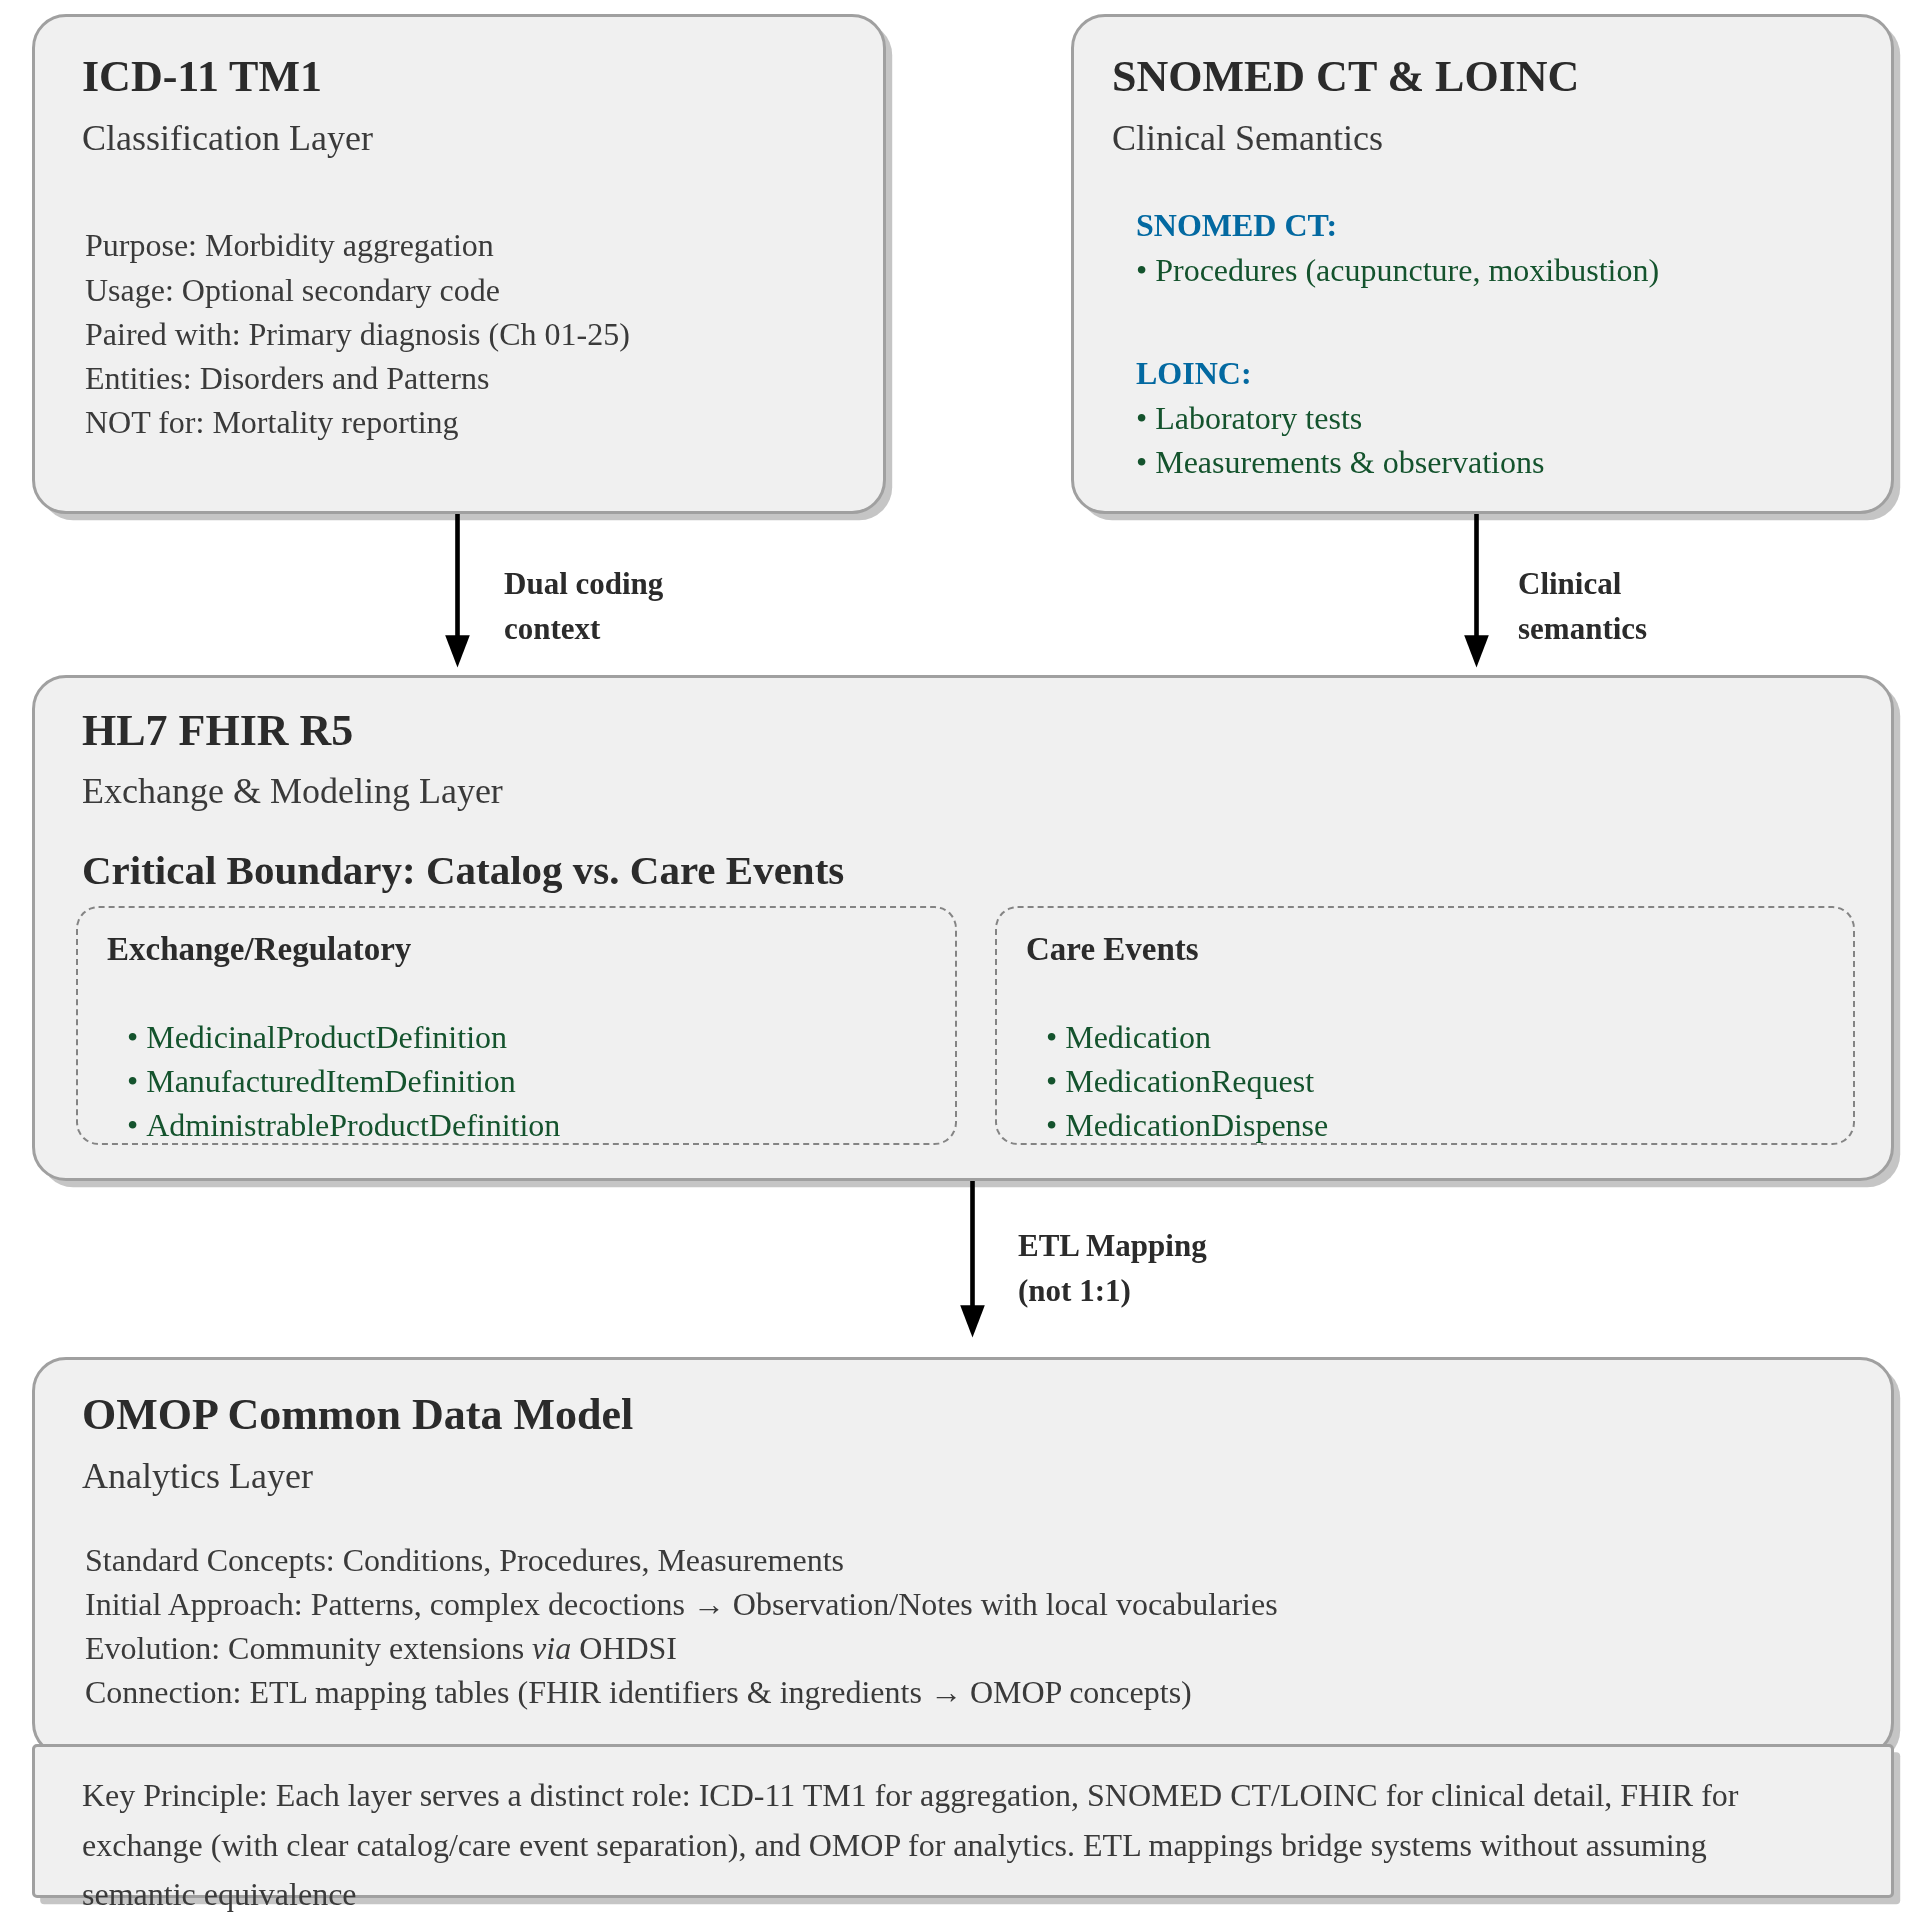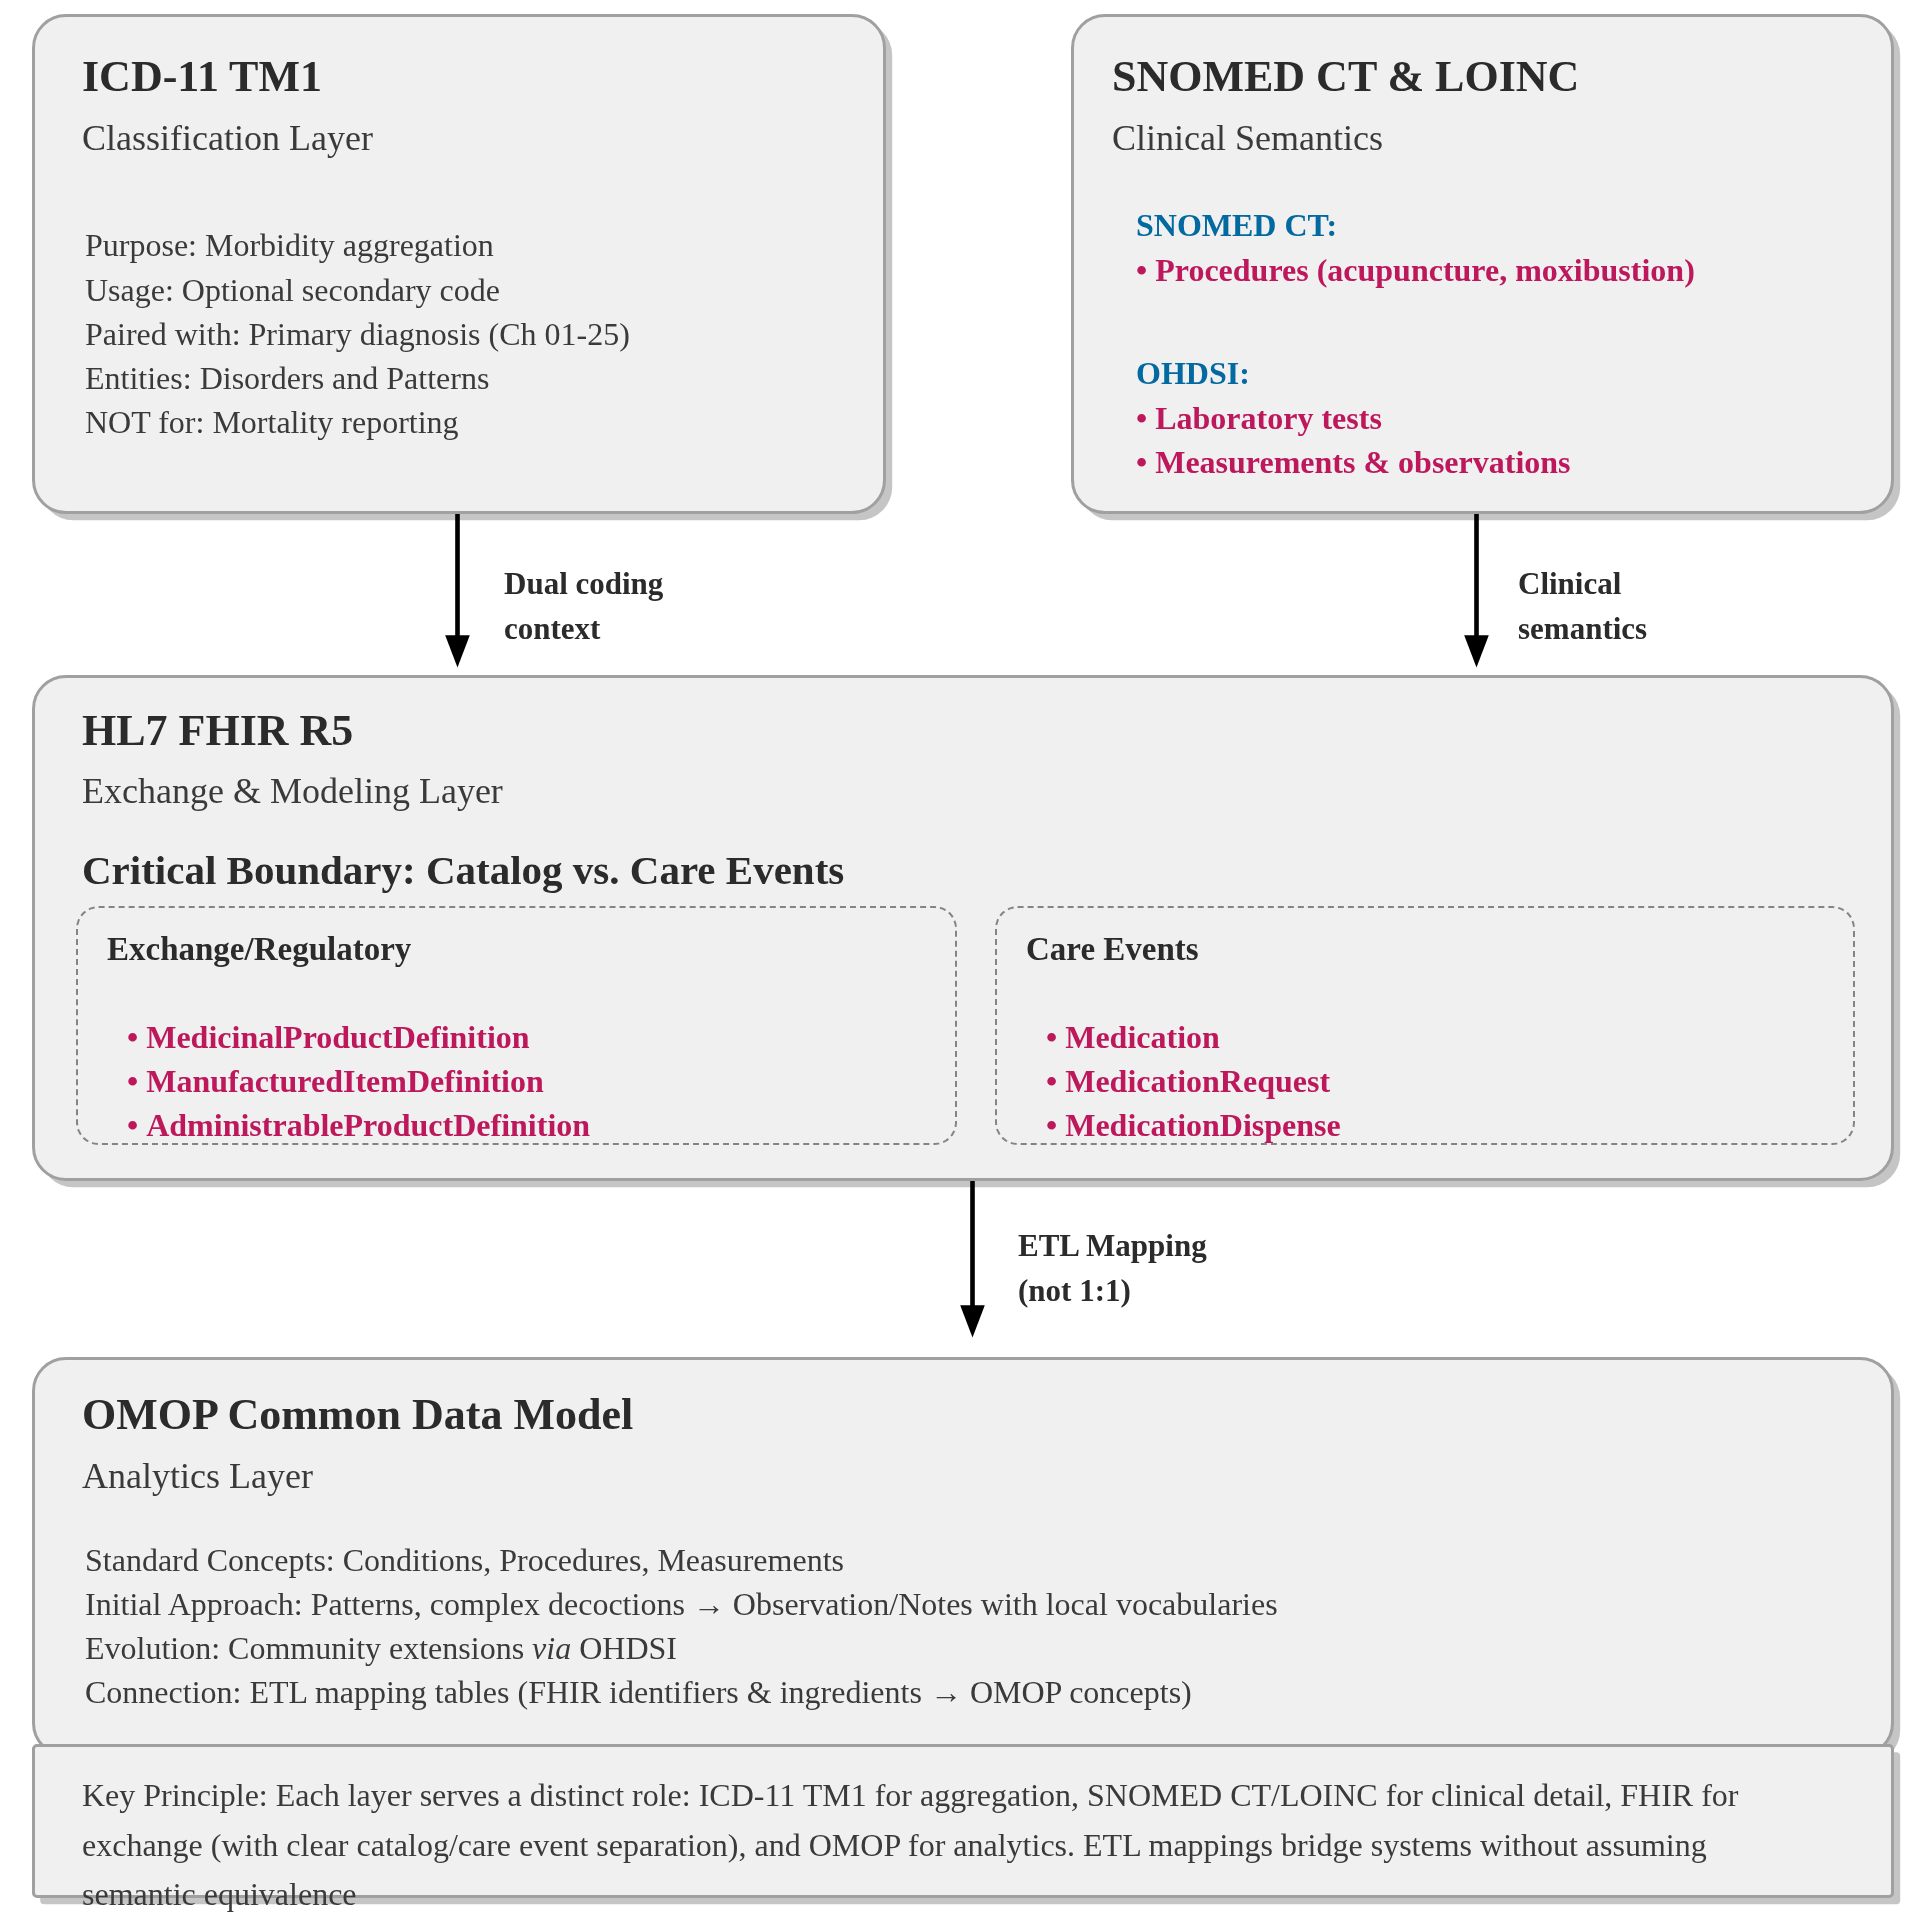--- a/index.html
+++ b/index.html
@@ -61,24 +61,23 @@
   }
   .sub-head {
     font-size: 32px;
     font-weight: bold;
     color: #0369a1;
     line-height: 1.38;
     white-space: nowrap;
   }
   .bullet-line {
     font-size: 32px;
-    color: #be185d;
+    color: #14532d;
     line-height: 1.38;
     white-space: nowrap;
-    font-weight: bold;
   }
   .sect-head {
     font-size: 41px;
     font-weight: bold;
     color: #2b2b2b;
     white-space: nowrap;
   }
   .dash-title {
     font-size: 33px;
     font-weight: bold;
@@ -139,21 +138,21 @@
     <div class="box-subtitle" style="position:absolute; left:38px; top:103px;">Clinical Semantics</div>
 
     <div style="position:absolute; left:62px; top:186px;">
       <div class="sub-head">SNOMED CT:</div>
       <div class="bullet-line">
         <span class="blk" style="display:inline">•&nbsp;</span><span>Procedures (acupuncture, moxibustion)</span>
       </div>
     </div>
 
     <div style="position:absolute; left:62px; top:334px;">
-      <div class="sub-head">OHDSI:</div>
+      <div class="sub-head">LOINC:</div>
       <div class="bullet-line">
         <span style="display:inline">•&nbsp;</span><span>Laboratory tests</span>
       </div>
       <div class="bullet-line">
         <span style="display:inline">•&nbsp;</span><span>Measurements &amp; observations</span>
       </div>
     </div>
   </div>
 
   <div class="arrow" style="left:442px; top:514px; width:31px; height:154px;">

